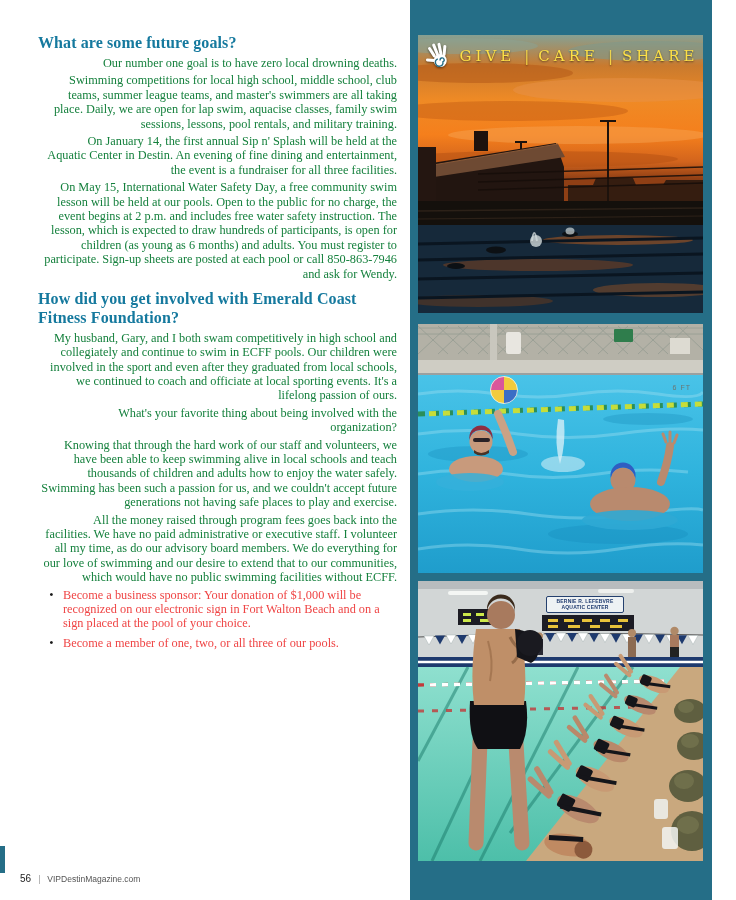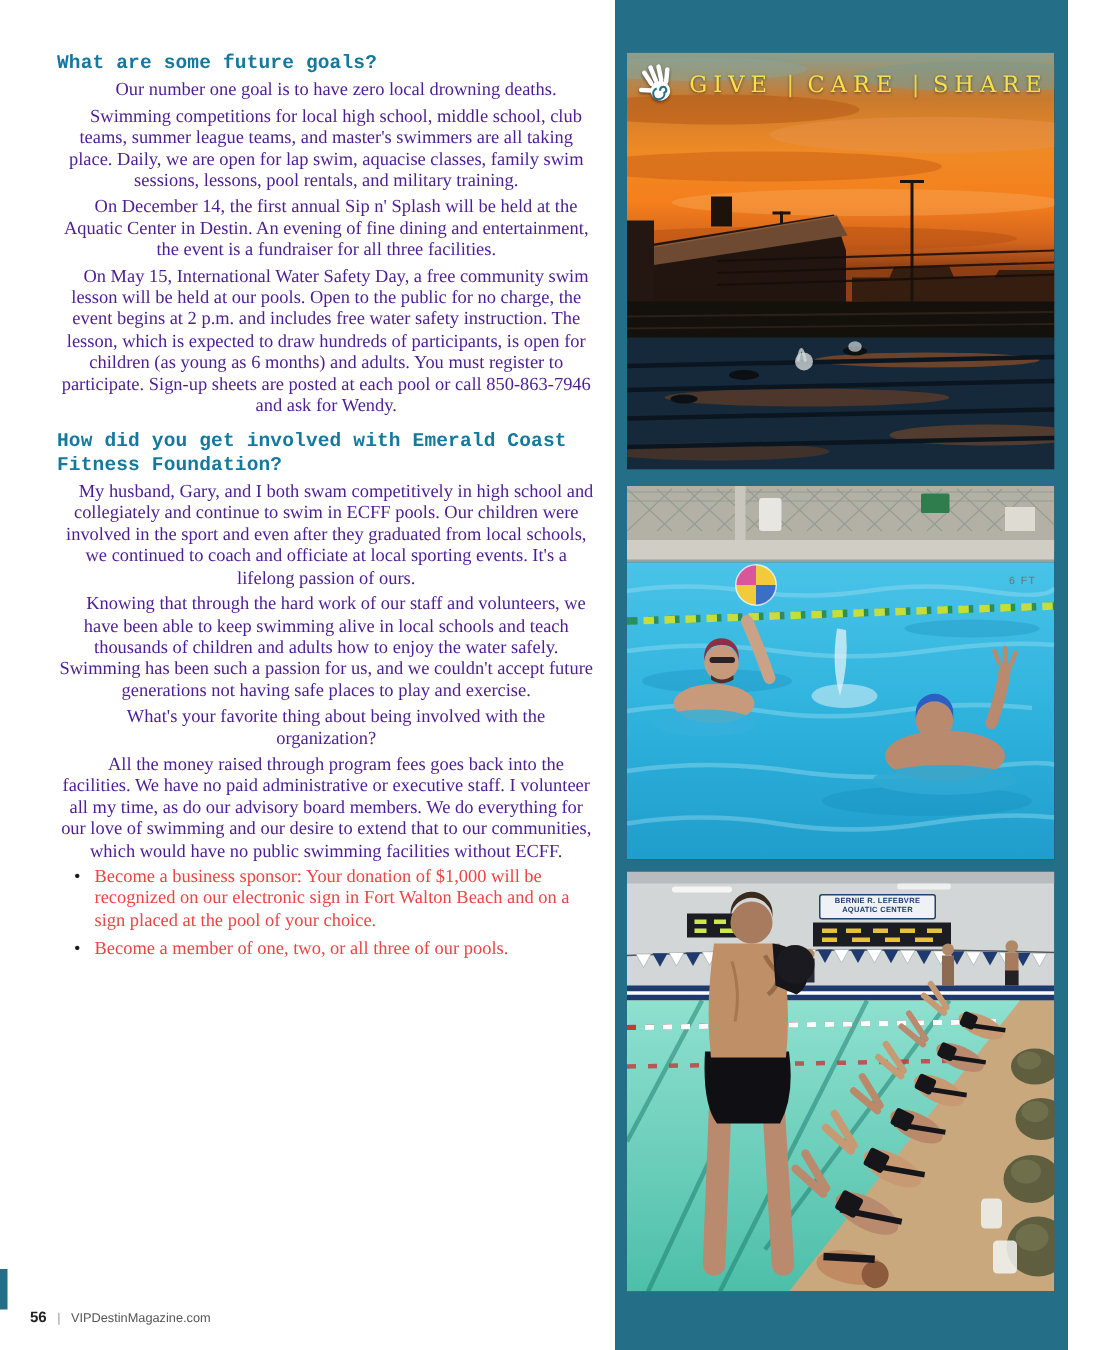--- a/index.html
+++ b/index.html
@@ -3,37 +3,37 @@
 <meta charset="utf-8">
 <style>
   html,body { margin:0; padding:0; background:#ffffff; }
   .page {
     position:relative; width:736px; height:900px; overflow:hidden;
     background:#ffffff; font-family:"Liberation Serif", serif;
   }
   
   .col { position:absolute; left:38px; top:34px; width:359px; }
   .heading {
-    font-family:Liberation Mono, monospace; font-weight:700;
-    font-size:13px; line-height:1.18; color:#15799e;
+    font-family:Liberation Serif, serif; font-weight:700;
+    font-size:16px; line-height:1.18; color:#15799e;
     margin:9px 0 3px 0; letter-spacing:.1px;
   }
   .heading.first { margin-top:0; }
   .para {
-    font-size:12.3px; line-height:14.4px; color:#4c1d95;
-    margin:0 0 3px 0; text-indent:13px; text-align:center;
+    font-size:12.3px; line-height:14.4px; color:#15803d;
+    margin:0 0 3px 0; text-indent:13px; text-align:right;
   }
   .bullet { display:flex; margin:0 0 5px 0; }
   .bullet .marker { flex:0 0 auto; width:11px; margin-left:8px; margin-right:6px;
     font-size:12.3px; line-height:14.4px; color:#1b1b1b; text-align:center; }
   .bullet .btext { font-size:12.3px; line-height:14.4px; color:#ef4444; }
   
   .footer { position:absolute; left:20px; bottom:16px; font-family:"Liberation Sans", sans-serif;
     color:#555; font-size:8.5px; display:flex; align-items:baseline; gap:7px; }
-  .footer .pagenum { font-weight:700; color:#222; font-size:10px; }
+  .footer .pagenum { font-weight:400; color:#222; font-size:10px; }
   .footer .fsep { color:#999; }
   .edge-tick { position:absolute; left:0; bottom:27px; width:5px; height:27px; background:#256e87; }
   
   .band { position:absolute; left:410px; top:0; width:302px; height:900px; background:#256e87; }
   .photo { position:absolute; left:8px; width:285px; box-shadow: inset 0 0 0 1px rgba(0,0,0,.25); overflow:hidden; }
   .photo svg { display:block; width:100%; height:100%; }
   .photo-1 { top:35px;  height:278px; }
   .photo-2 { top:324px; height:249px; }
   .photo-3 { top:581px; height:280px; }
   .banner-overlay {
@@ -59,27 +59,27 @@
 <body>
 
 <div class="page">
 
   <div class="col">
 
     <div class="heading first">What are some future goals?</div>
     <p class="para">Our number one goal is to have zero local drowning deaths.</p>
 
     <p class="para">Swimming competitions for local high school, middle school, club teams, summer league teams, and master's swimmers are all taking place.  Daily, we are open for lap swim, aquacise classes, family swim sessions, lessons, pool rentals, and military training.</p>
-    <p class="para">On December 14, the first annual Sip n' Splash will be held at the Aquatic Center in Destin. An evening of fine dining and entertainment, the event is a fundraiser for all three facilities.</p>
+    <p class="para">On January 14, the first annual Sip n' Splash will be held at the Aquatic Center in Destin. An evening of fine dining and entertainment, the event is a fundraiser for all three facilities.</p>
     <p class="para">On May 15, International Water Safety Day, a free community swim lesson will be held at our pools. Open to the public for no charge, the event begins at 2 p.m. and includes free water safety instruction. The lesson, which is expected to draw hundreds of participants, is open for children (as young as 6 months) and adults. You must register to participate. Sign-up sheets are posted at each pool or call 850-863-7946 and ask for Wendy.</p>
 
     <div class="heading">How did you get involved with Emerald Coast Fitness Foundation?</div>
     <p class="para">My husband, Gary, and I both swam competitively in high school and collegiately and continue to swim in ECFF pools. Our children were involved in the sport and even after they graduated from local schools, we continued to coach and officiate at local sporting events. It's a lifelong passion of ours.</p>
+    <p class="para">What's your favorite thing about being involved with the organization?</p>
     <p class="para">Knowing that through the hard work of our staff and volunteers, we have been able to keep swimming alive in local schools and teach thousands of children and adults how to enjoy the water safely. Swimming has been such a passion for us, and we couldn't accept future generations not having safe places to play and exercise.</p>
-    <p class="para">What's your favorite thing about being involved with the organization?</p>
 
     <p class="para">All the money raised through program fees goes back into the facilities. We have no paid administrative or executive staff. I volunteer all my time, as do our advisory board members. We do everything for our love of swimming and our desire to extend that to our communities, which would have no public swimming facilities without ECFF.</p>
 
     <div class="bullet">
       <span class="marker">•</span>
       <span class="btext">Become a business sponsor: Your donation of $1,000 will be recognized on our electronic sign in Fort Walton Beach and on a sign placed at the pool of your choice.</span>
     </div>
     <div class="bullet">
       <span class="marker">•</span>
       <span class="btext">Become a member of one, two, or all three of our pools.</span>

